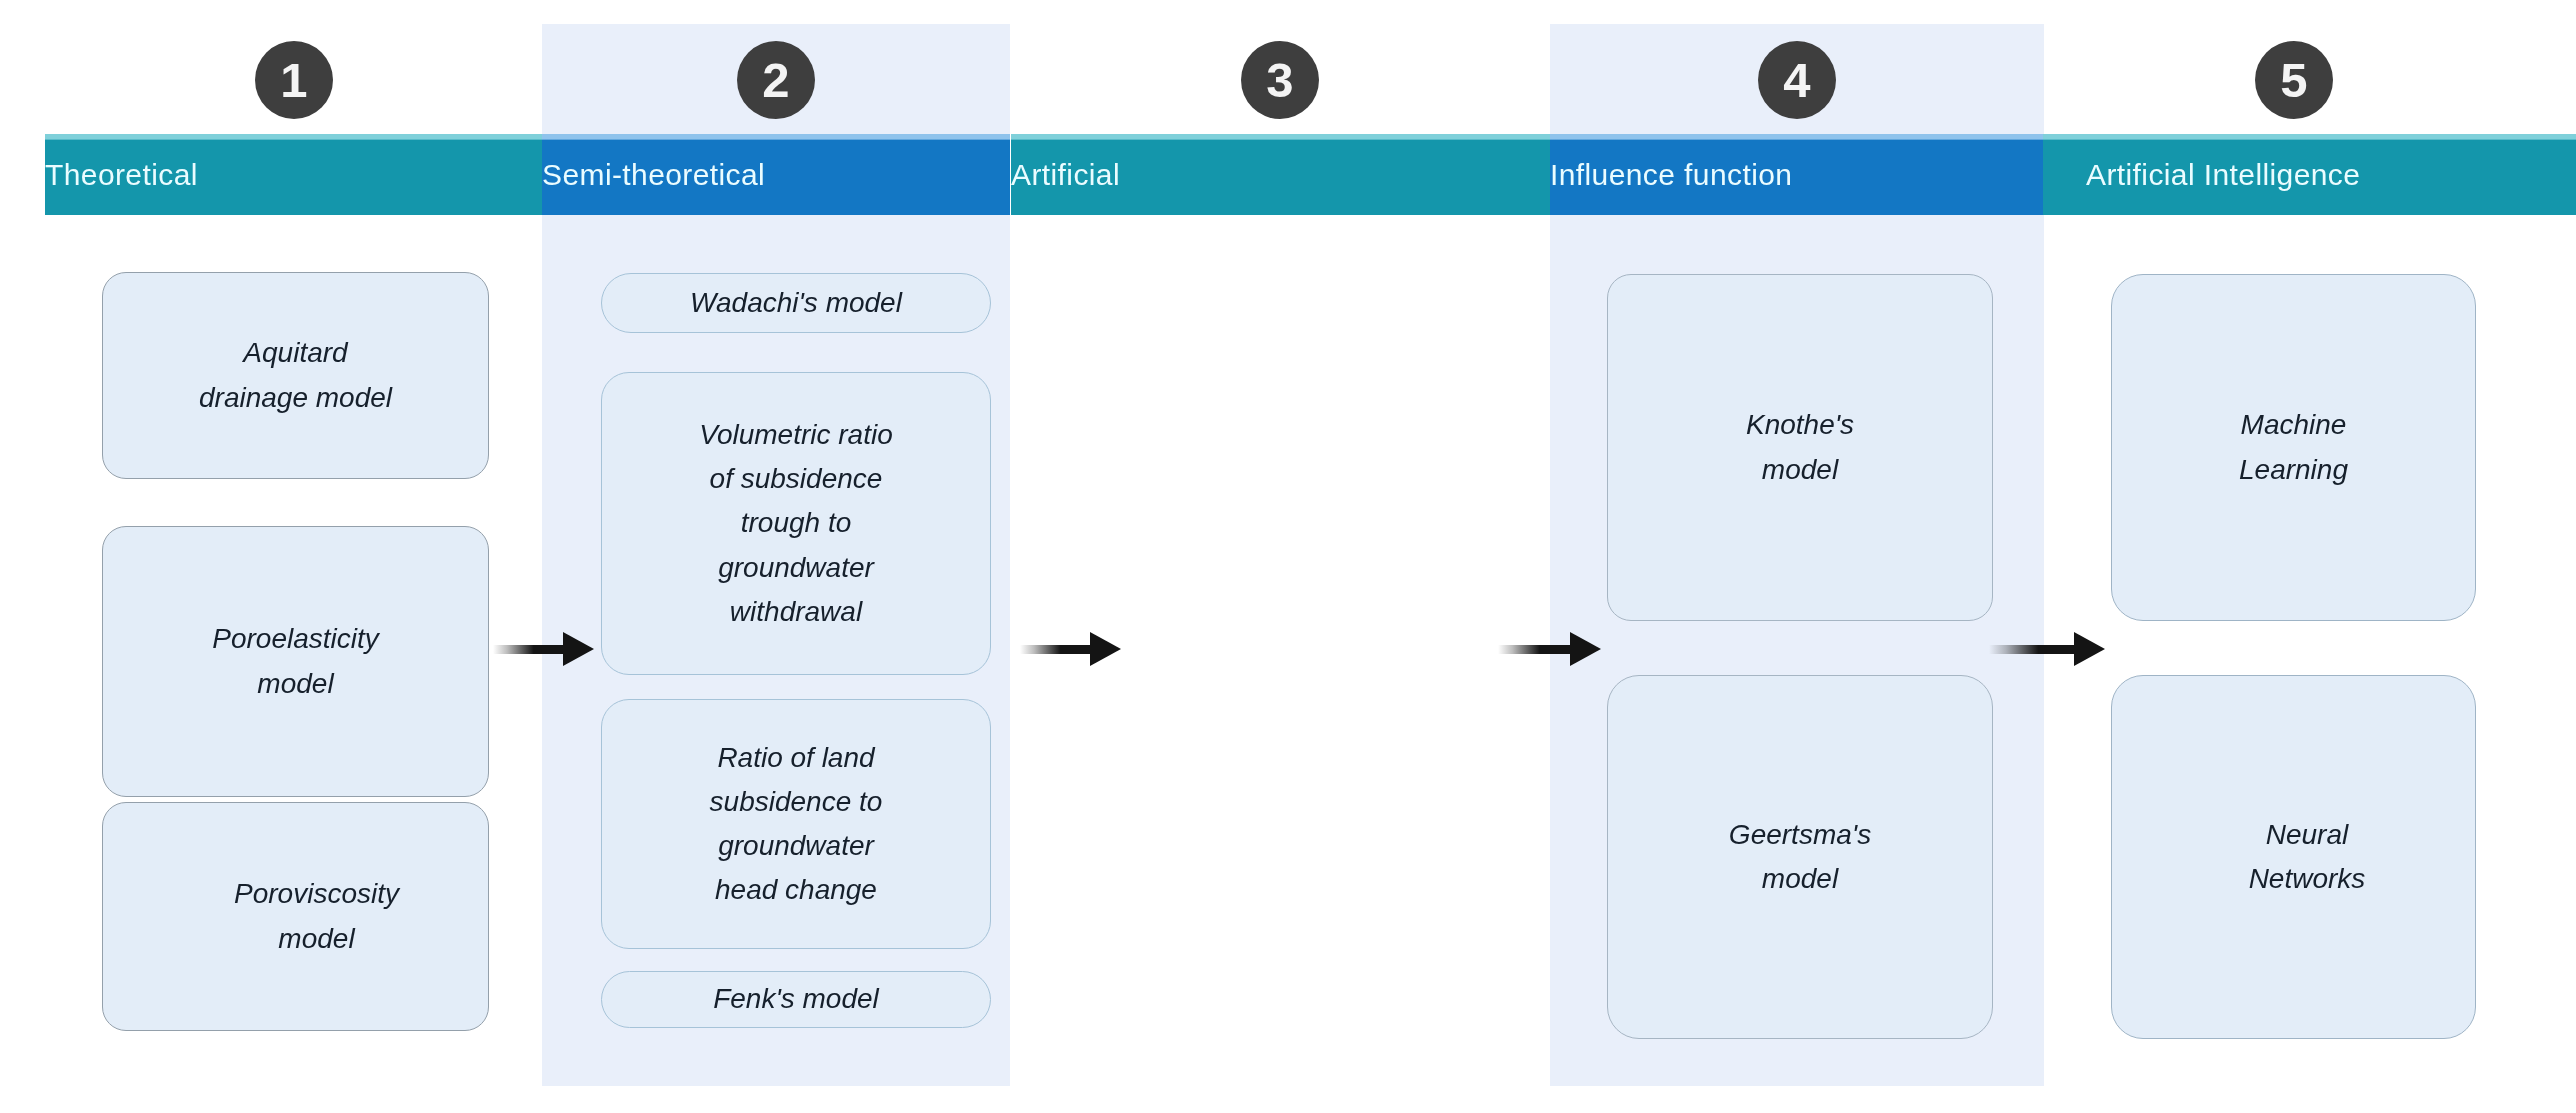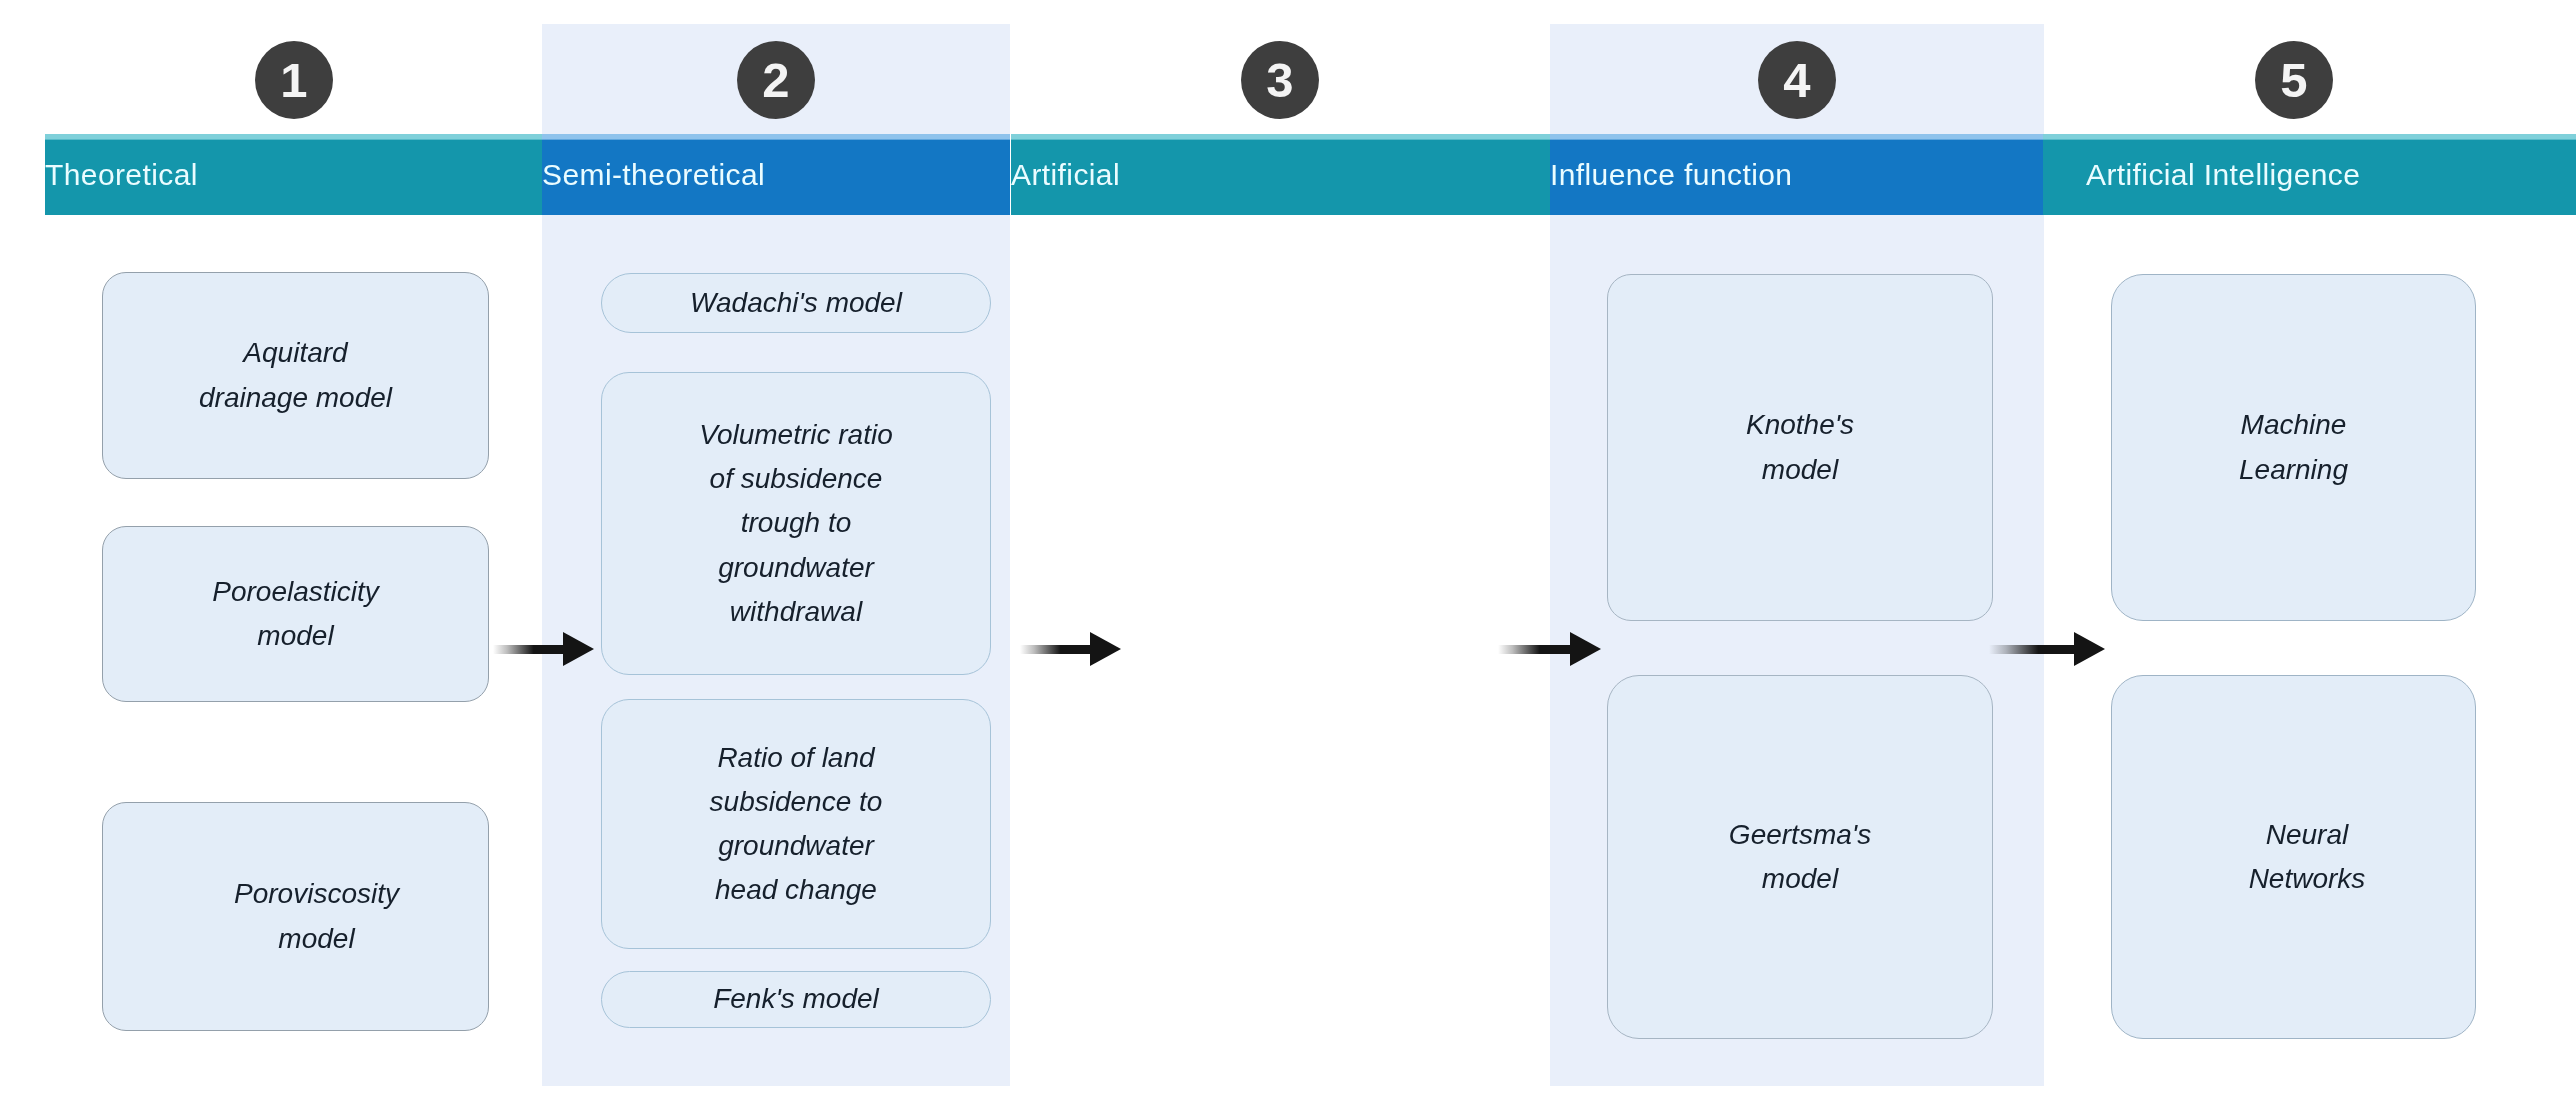--- a/index.html
+++ b/index.html
@@ -47,21 +47,21 @@
     display:flex;align-items:center;justify-content:center;
     box-sizing:border-box;text-align:center;
   }
   .lbl{
     font-style:italic;font-size:28px;line-height:1.58;color:var(--box-text);
     white-space:pre-line;text-align:center;padding:0 23px;
   }
   
   .c1{left:102px;width:387px;border:1.6px solid #94a0ab;border-radius:24px;}
   .c1-b1{top:272px;height:207px;}
-  .c1-b2{top:526px;height:176px;}
+  .c1-b2{top:526px;height:271px;}
   .c1-b3{top:802px;height:229px;padding-left:42px;}
   
   .c2{left:601px;width:390px;border:1.6px solid #a6c3d8;}
   .c2-p1{top:273px;height:60px;border-radius:32px;}
   .c2-b1{top:372px;height:303px;border-radius:28px;}
   .c2-b2{top:699px;height:250px;border-radius:28px;}
   .c2-p2{top:971px;height:57px;border-radius:32px;}
   
   .c3{left:1123px;width:364px;top:274px;height:757px;border:1.6px solid #99a4ae;border-radius:34px;}
   

